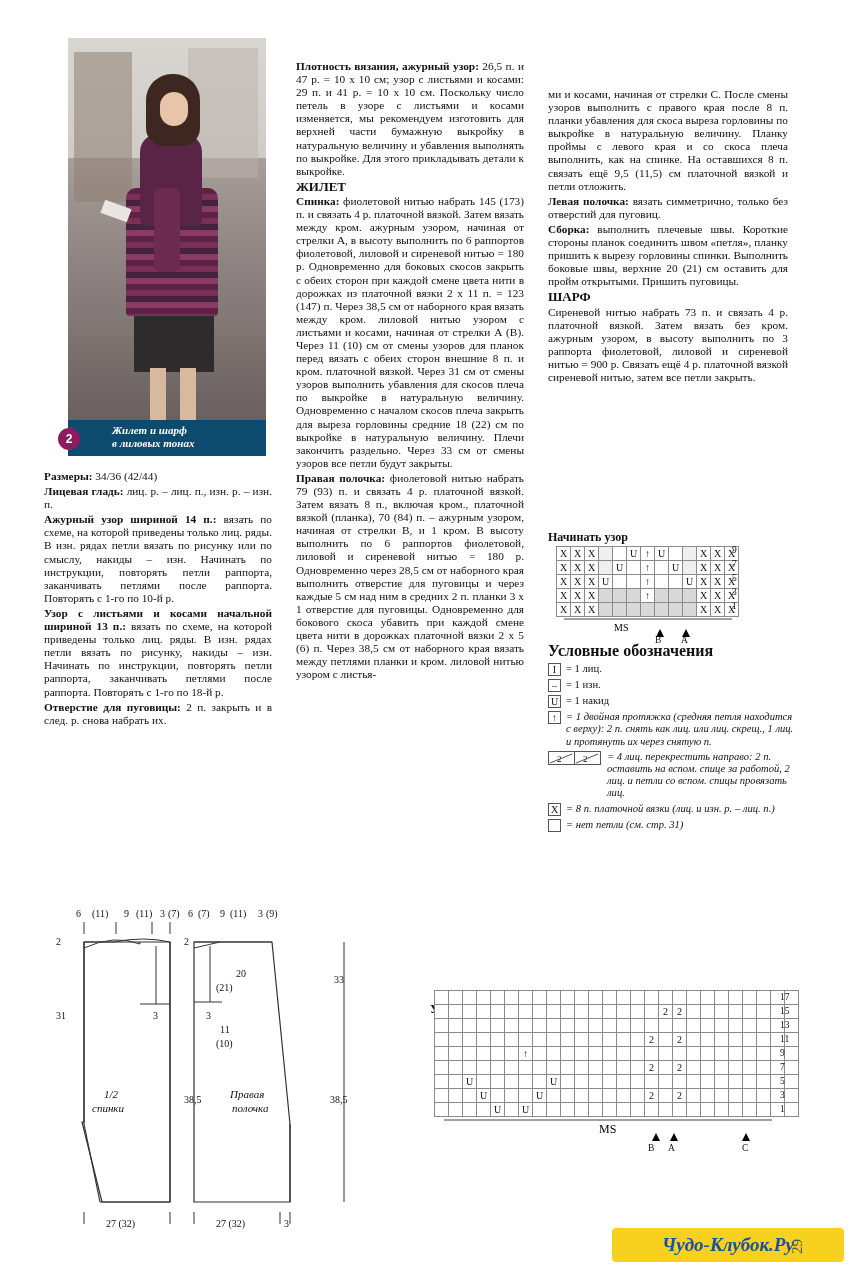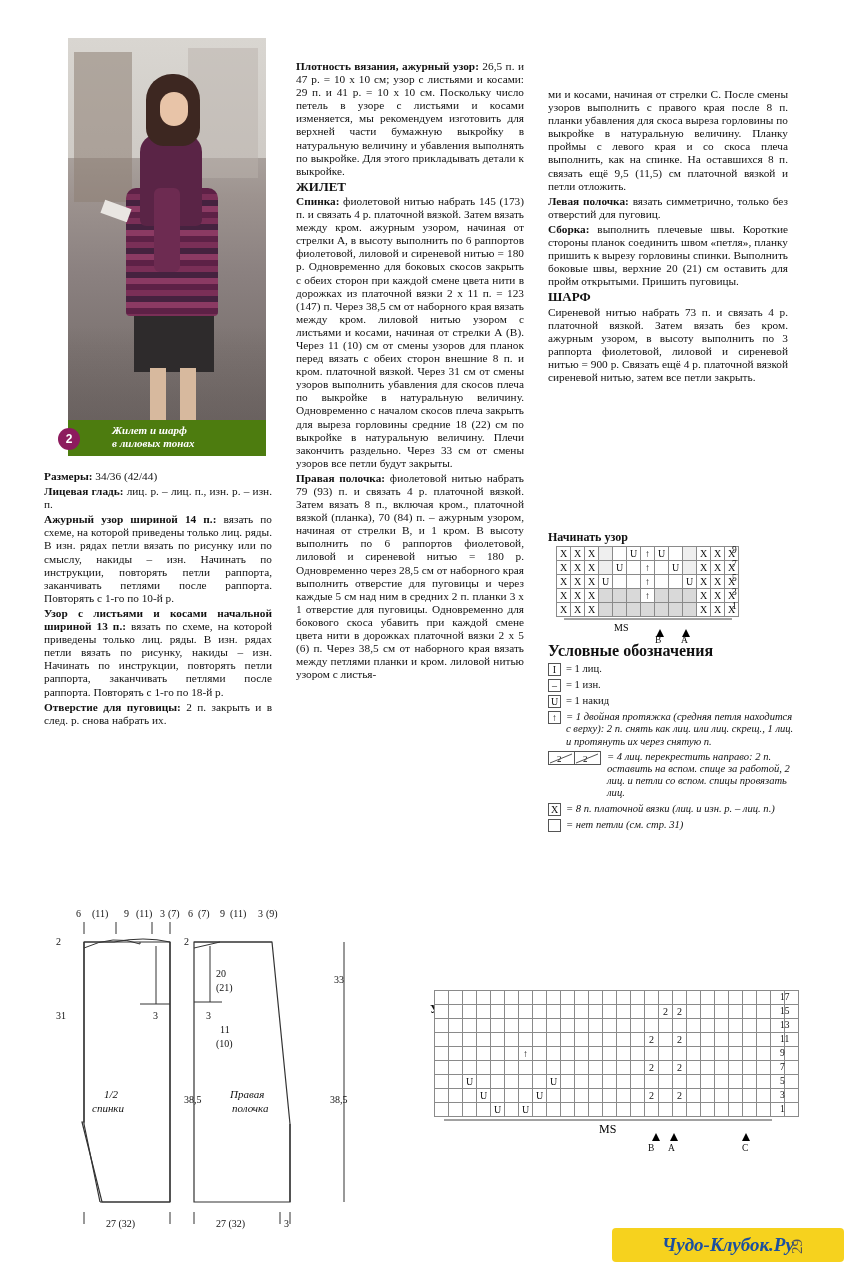--- a/index.html
+++ b/index.html
@@ -20,21 +20,21 @@
   .ph-vest{position:absolute;left:58px;top:150px;width:92px;height:128px;
            background:repeating-linear-gradient(180deg,#5d2146 0 6px,#7a2f57 6px 12px,#45223f 12px 18px,#8b3a63 18px 24px);
            border-radius:10px 10px 4px 4px;}
   .ph-shirt{position:absolute;left:96px;top:160px;width:20px;height:90px;background:#e9e6e2;}
   .ph-skirt{position:absolute;left:66px;top:268px;width:80px;height:66px;background:#2e2b2c;}
   .ph-leg1{position:absolute;left:82px;top:330px;width:16px;height:88px;background:#d7b99e;}
   .ph-leg2{position:absolute;left:112px;top:330px;width:16px;height:88px;background:#d7b99e;}
   .ph-arm{position:absolute;left:34px;top:166px;width:28px;height:14px;background:#e9e6e2;transform:rotate(20deg);}
   .ph-grad{position:absolute;left:0;bottom:0;width:100%;height:130px;background:linear-gradient(180deg,rgba(120,110,105,0),rgba(90,82,80,.55));}
 
-  .capbar{position:absolute;left:68px;top:420px;width:198px;height:36px;background:#4d7c0f;}
+  .capbar{position:absolute;left:68px;top:420px;width:198px;height:36px;background:#0c4a6e;}
   .capbar .cap-t{position:absolute;left:44px;top:4px;right:4px;color:#fff;font-size:11px;line-height:13px;font-weight:bold;font-style:italic;}
   .badge{position:absolute;left:58px;top:428px;width:22px;height:22px;border-radius:11px;background:#8d1b5e;color:#fff;
          font-size:12px;font-weight:bold;text-align:center;line-height:22px;font-family:"Liberation Sans",sans-serif;}
 
   
   .col{position:absolute;font-size:11.3px;line-height:13.1px;text-align:justify;}
   .col p{margin:0 0 2px 0;}
   .col1{left:44px;top:470px;width:228px;}
   .col2{left:296px;top:60px;width:228px;}
   .col3{left:548px;top:60px;width:240px;margin-top:28px;}
@@ -604,21 +604,21 @@
     <span class="schem-txt" style="position:absolute;left:186px;top:-4px;">(11)</span>
     <span class="schem-txt" style="position:absolute;left:214px;top:-4px;">3</span>
     <span class="schem-txt" style="position:absolute;left:222px;top:-4px;">(9)</span>
 
     <span class="schem-txt" style="position:absolute;left:12px;top:24px;">2</span>
     <span class="schem-txt" style="position:absolute;left:140px;top:24px;">2</span>
     <span class="schem-txt" style="position:absolute;left:12px;top:98px;">31</span>
     <span class="schem-txt" style="position:absolute;left:109px;top:98px;">3</span>
     <span class="schem-txt" style="position:absolute;left:162px;top:98px;">3</span>
 
-    <span class="schem-txt" style="position:absolute;left:172px;top:56px;">20</span>
+    <span class="schem-txt" style="position:absolute;left:192px;top:56px;">20</span>
     <span class="schem-txt" style="position:absolute;left:172px;top:70px;">(21)</span>
     <span class="schem-txt" style="position:absolute;left:176px;top:112px;">11</span>
     <span class="schem-txt" style="position:absolute;left:172px;top:126px;">(10)</span>
 
     <span class="schem-txt" style="position:absolute;left:290px;top:62px;">33</span>
     <span class="schem-txt" style="position:absolute;left:286px;top:182px;">38,5</span>
     <span class="schem-txt" style="position:absolute;left:140px;top:182px;">38,5</span>
 
     <span class="schem-italic" style="position:absolute;left:60px;top:176px;">1/2</span>
     <span class="schem-italic" style="position:absolute;left:48px;top:190px;">спинки</span>

